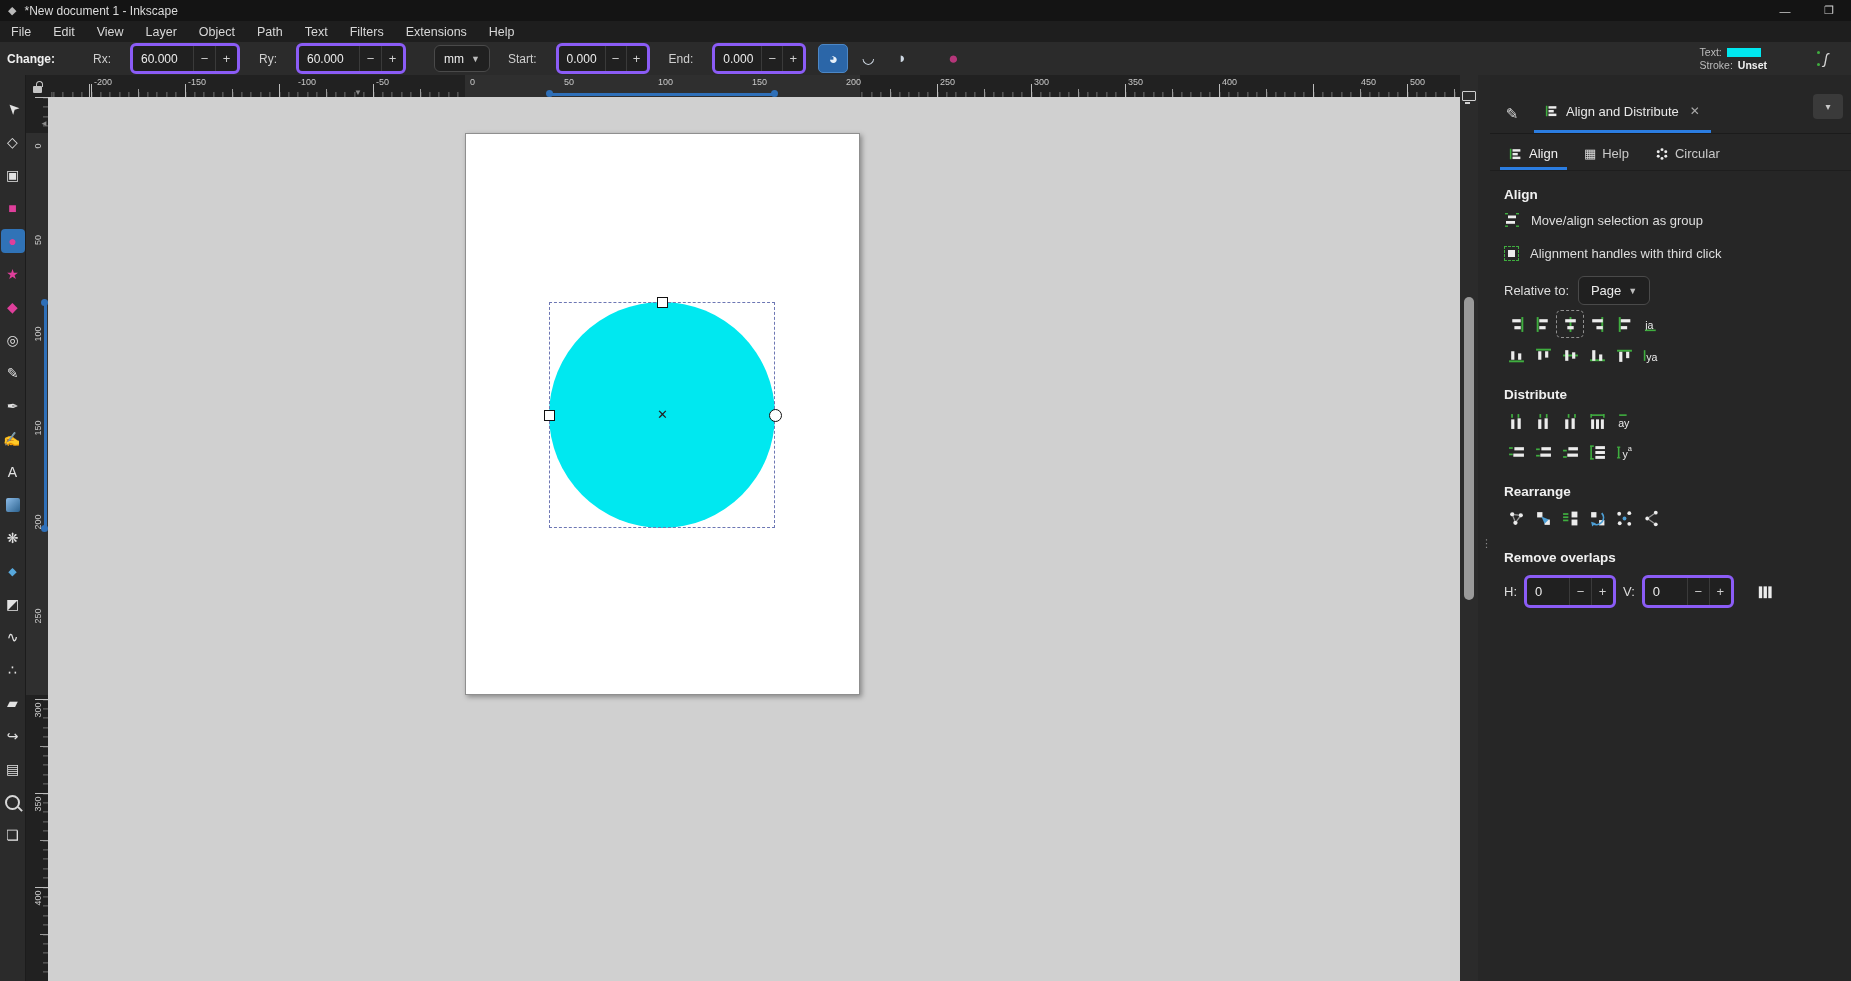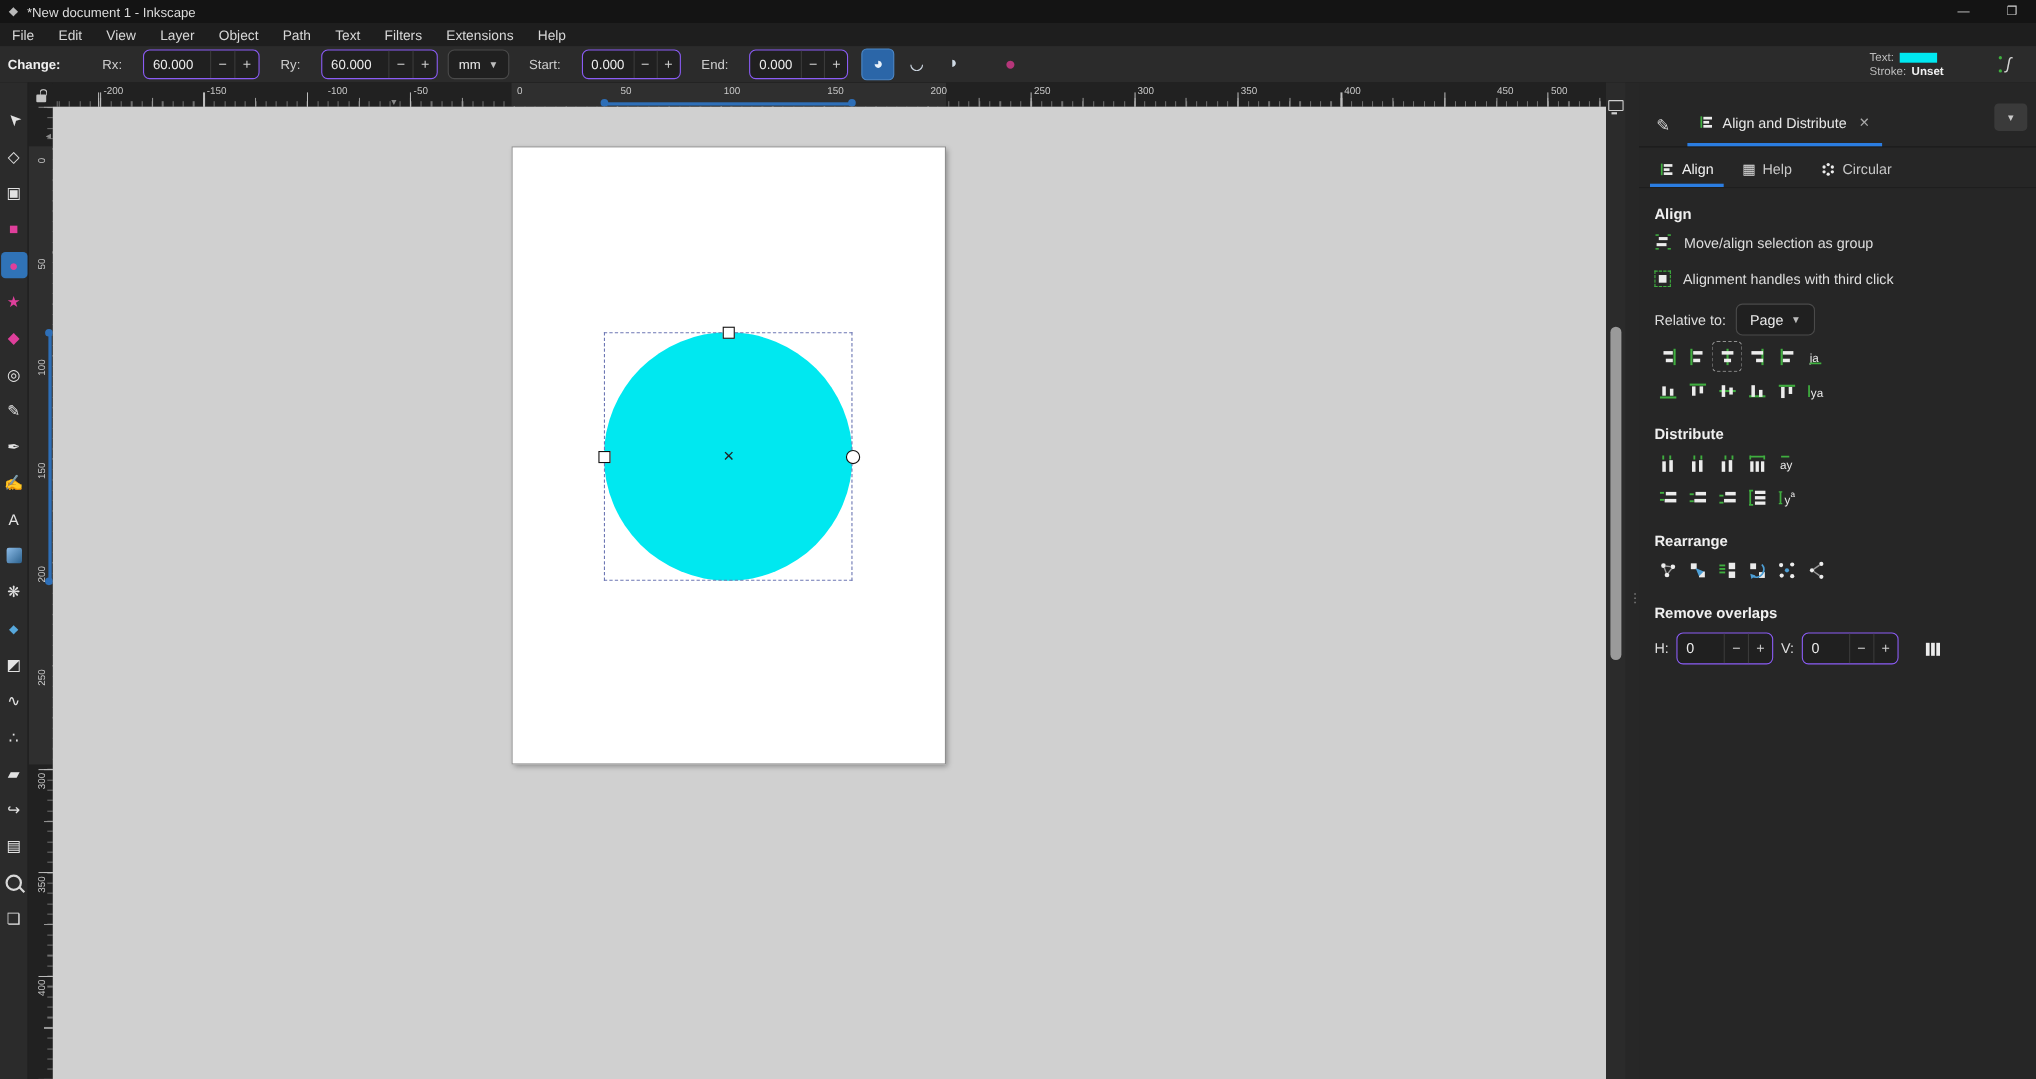--- a/index.html
+++ b/index.html
@@ -15,21 +15,21 @@
                   color:#cfcfcf;font-size:11px;}
   
   #menubar{position:absolute;left:0;top:21px;width:1851px;height:21px;background:#1e1e1e;
            display:flex;align-items:center;font-size:12.5px;color:#d8d8d8;}
   #menubar .mitem{padding:2px 11px;cursor:default;}
   
   #toolbar{position:absolute;left:0;top:42px;width:1851px;height:33px;background:#2b2b2b;
            border-bottom:1px solid #1c1c1c;display:flex;align-items:center;font-size:12px;}
   #toolbar .lbl{color:#cfcfcf;margin:0 19px;text-align:center;}
   #toolbar .bold{font-weight:bold;color:#f0f0f0;margin-left:7px;}
-  .spin{height:25px;background:#202020;border:1px solid #8b5cf6;border-radius:6px;
+  .spin{height:25px;background:#202020;border:3px solid #8b5cf6;border-radius:6px;
         display:flex;align-items:center;overflow:hidden;}
   .spin .val{padding:0 8px;color:#ececec;flex:1;text-align:left;}
   .spin .sbtn{width:21px;height:100%;display:flex;align-items:center;justify-content:center;
               color:#cfcfcf;font-size:13px;border-left:1px solid #3a3a3a;}
   .select{height:25px;background:#202020;border:1px solid #4a4a4a;border-radius:6px;
           display:flex;align-items:center;justify-content:center;gap:7px;color:#ececec;padding:0 9px;}
   .select .chev{font-size:9px;color:#bdbdbd;}
   .arcbtn{width:28px;height:27px;border-radius:5px;display:flex;align-items:center;
           justify-content:center;font-size:15px;color:#cfd9e4;margin-right:6px;}
   .arcbtn.active{background:#2b66a8;border:1px solid #4c87c6;color:#e8f1fa;}
@@ -175,21 +175,21 @@
       <span class="val">60.000</span>
       <span class="sbtn">−</span>
       <span class="sbtn">+</span>
     </span>
     <span class="lbl">Ry:</span>
     <span class="spin" style="width:104px">
       <span class="val">60.000</span>
       <span class="sbtn">−</span>
       <span class="sbtn">+</span>
     </span>
-    <span class="select" style="margin-left:9px">
+    <span class="select" style="margin-left:28px">
       <span>mm</span>
       <span class="chev">▼</span>
     </span>
     <span class="lbl" style="margin-left:18px">Start:</span>
     <span class="spin" style="width:88px">
       <span class="val">0.000</span>
       <span class="sbtn">−</span>
       <span class="sbtn">+</span>
     </span>
     <span class="lbl">End:</span>

